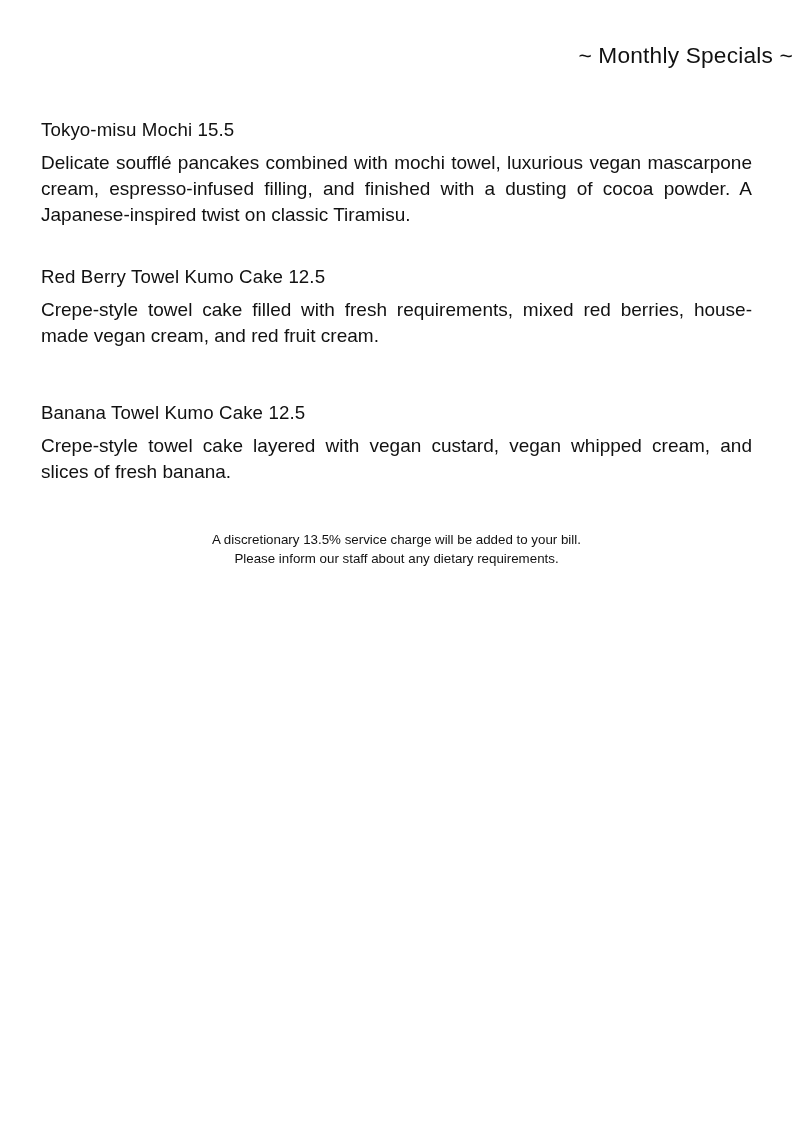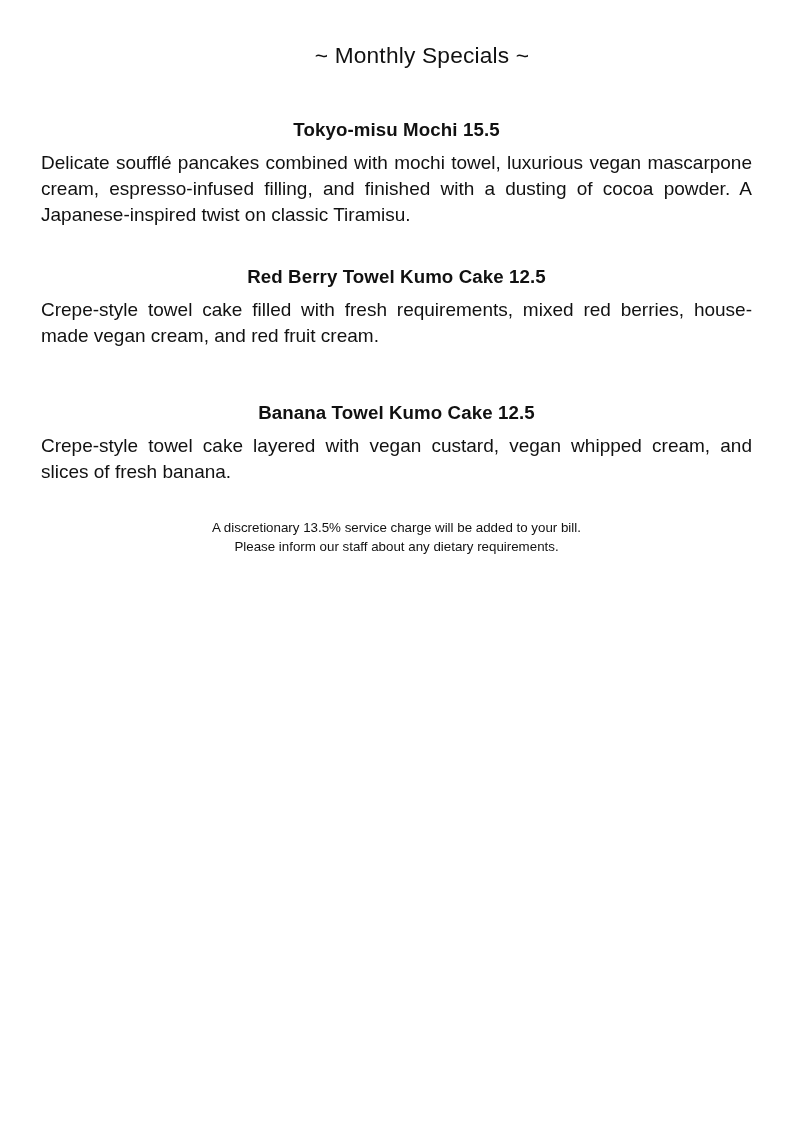--- a/index.html
+++ b/index.html
@@ -14,48 +14,47 @@
     background: #ffffff;
     color: #111111;
     font-family: "Liberation Sans", "DejaVu Sans", sans-serif;
     display: flow-root;
     overflow: hidden;
     box-sizing: border-box;
   }
   .doc-title {
     margin: 41px 0 0 0;
     padding-left: 51px;
-    text-align: center;
+    text-align: right;
     font-size: 22.7px;
     line-height: 28px;
     font-weight: 400;
     letter-spacing: 0.2px;
   }
   .menu {
     margin: 0 41px;
   }
   .menu-item h2 {
     margin: 36px 0 0 0;
     font-size: 18.7px;
     line-height: 26px;
-    font-weight: 700;
+    font-weight: 400;
     letter-spacing: 0.1px;
-    text-align: center;
   }
   .menu-item:first-of-type h2 { margin-top: 47.5px; }
   .menu-item:nth-of-type(3) h2,
   .menu-item:nth-of-type(4) h2 { margin-top: 51px; }
   .menu-item p {
     margin: 7px 0 0 0;
     font-size: 19px;
     line-height: 26px;
     text-align: justify;
   }
   .page-footer {
-    margin: 33px 41px 0 41px;
+    margin: 45px 41px 0 41px;
     text-align: center;
     font-size: 13.33px;
     line-height: 19px;
   }
   .page-footer div { margin: 0; }
 </style>
 </head>
 <body>
 
 <div class="page">

